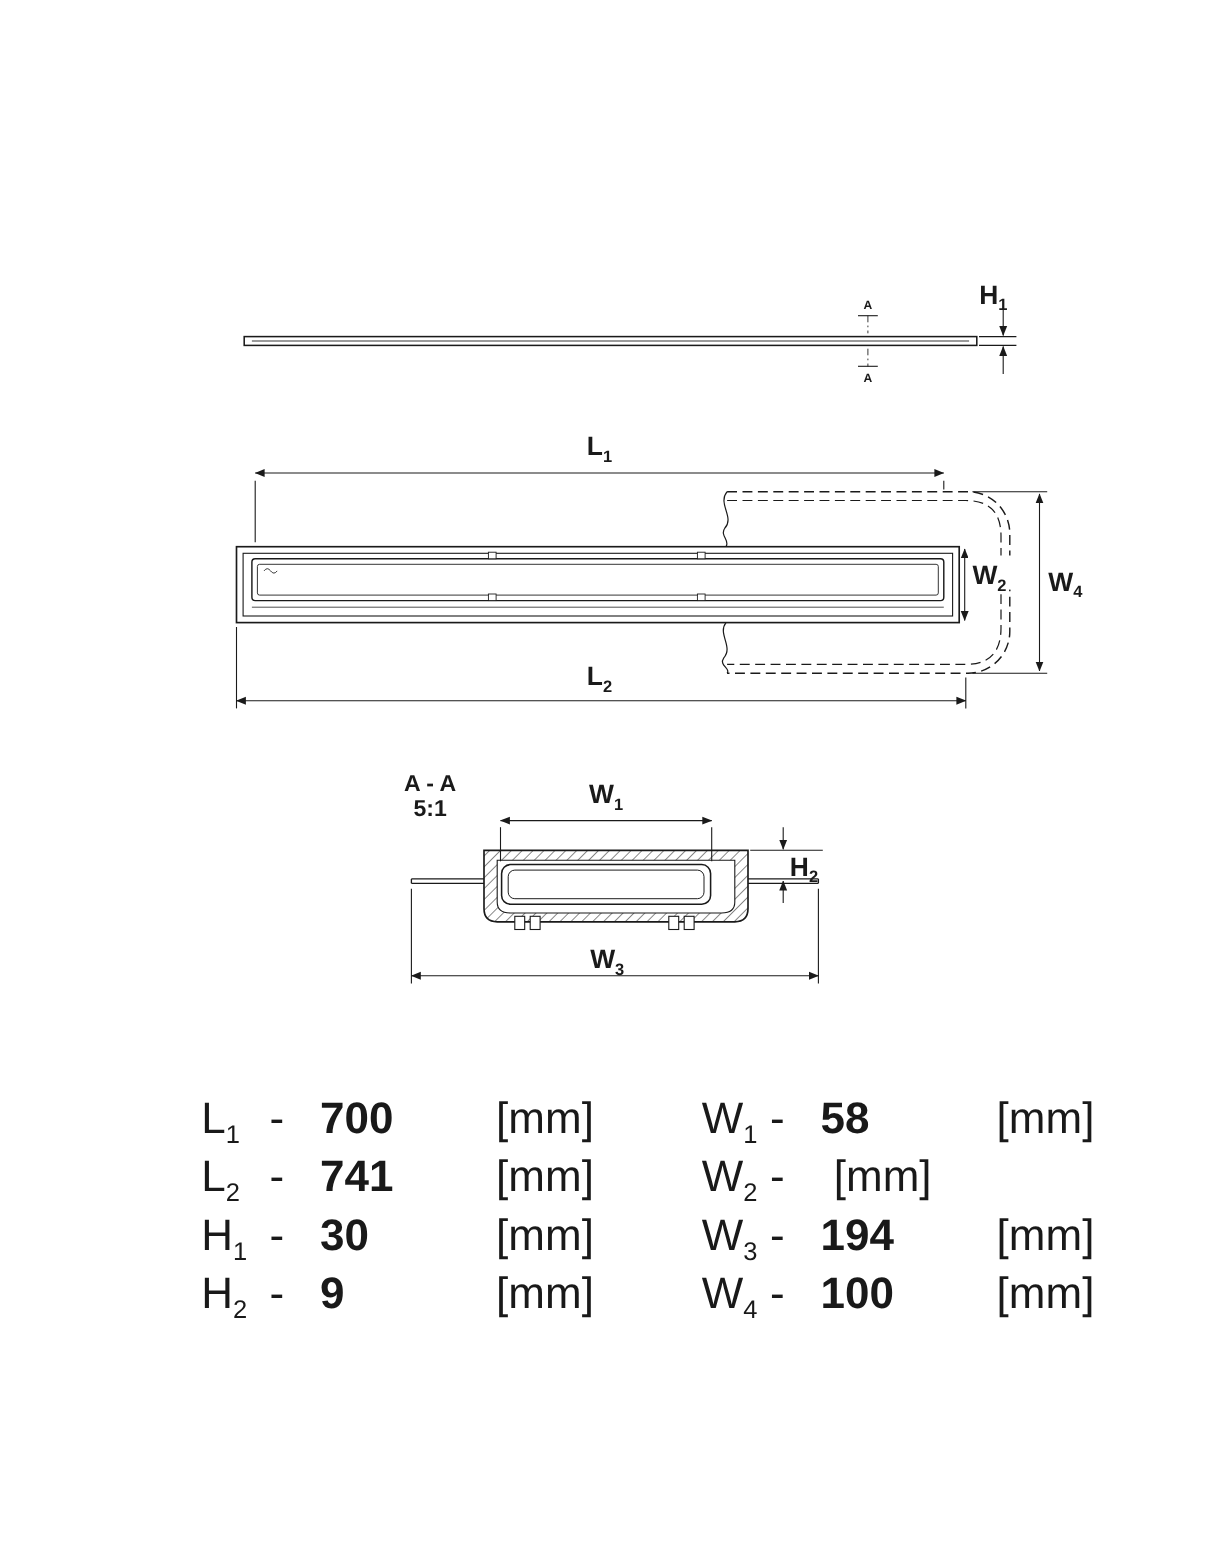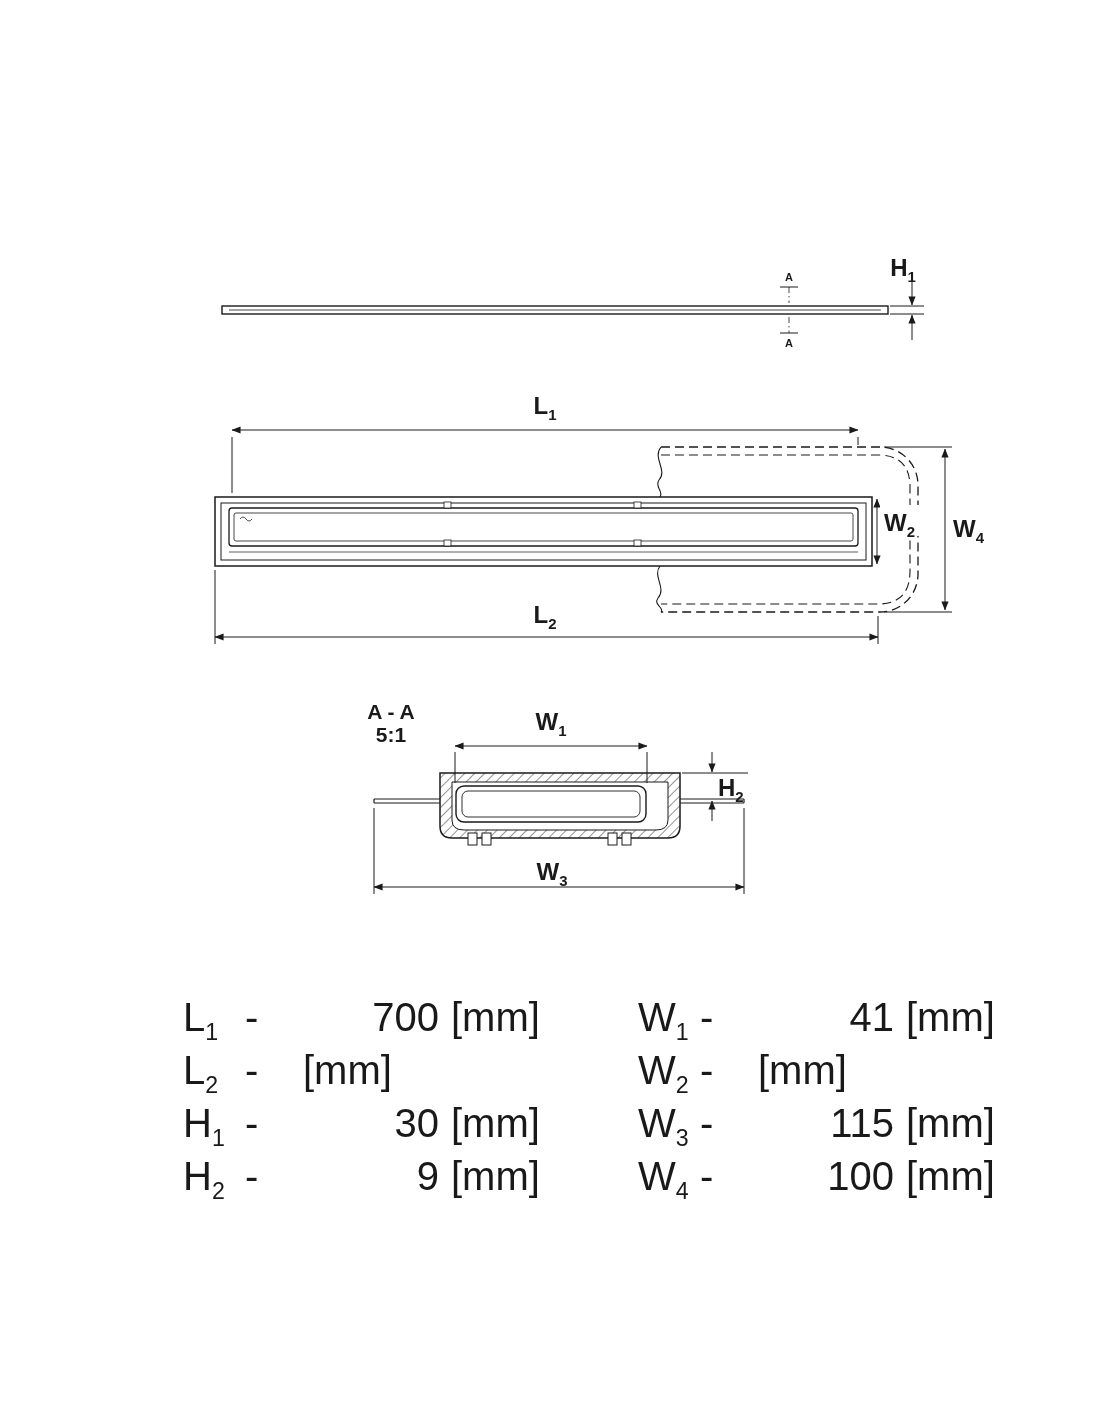--- a/index.html
+++ b/index.html
@@ -13,21 +13,21 @@
   .tinyA{font-size:11px;font-weight:700;}
   .dims{position:absolute;top:995px;left:0;width:1100px;}
   .dim-col{position:absolute;top:0;}
   .dim-col.left{left:183px;}
   .dim-col.right{left:638px;}
   .dim-row{display:grid;grid-template-columns:62px 46px 148px auto;align-items:baseline;
            height:53px;font-size:40px;color:#191919;}
   .dim-row .lbl{white-space:nowrap;}
   .dim-row .lbl sub{font-size:0.58em;}
   .dim-row .dash{text-align:left;}
-  .dim-row .val{text-align:right;}
+  .dim-row .val{text-align:left;font-weight:bold;}
   .dim-row .unit{padding-left:12px;}
 </style>
 </head>
 <body>
 
 <div class="page">
 
 <svg width="1100" height="960" viewBox="0 0 1100 960">
   <defs>
     <marker id="arr" viewBox="0 0 10 10" refX="9.5" refY="5" markerWidth="9" markerHeight="9" orient="auto-start-reverse">
@@ -181,20 +181,21 @@
 
     <div class="dim-row">
       <span class="lbl"><span>L</span><sub>1</sub></span>
       <span class="dash">-</span>
       <span class="val">700</span>
       <span class="unit">[mm]</span>
     </div>
     <div class="dim-row">
       <span class="lbl"><span>L</span><sub>2</sub></span>
       <span class="dash">-</span>
+      <span class="val">741</span>
       <span class="unit">[mm]</span>
     </div>
     <div class="dim-row">
       <span class="lbl"><span>H</span><sub>1</sub></span>
       <span class="dash">-</span>
       <span class="val">30</span>
       <span class="unit">[mm]</span>
     </div>
     <div class="dim-row">
       <span class="lbl"><span>H</span><sub>2</sub></span>
@@ -202,32 +203,32 @@
       <span class="val">9</span>
       <span class="unit">[mm]</span>
     </div>
 
   </div>
   <div class="dim-col right">
 
     <div class="dim-row">
       <span class="lbl"><span>W</span><sub>1</sub></span>
       <span class="dash">-</span>
-      <span class="val">41</span>
+      <span class="val">58</span>
       <span class="unit">[mm]</span>
     </div>
     <div class="dim-row">
       <span class="lbl"><span>W</span><sub>2</sub></span>
       <span class="dash">-</span>
       <span class="unit">[mm]</span>
     </div>
     <div class="dim-row">
       <span class="lbl"><span>W</span><sub>3</sub></span>
       <span class="dash">-</span>
-      <span class="val">115</span>
+      <span class="val">194</span>
       <span class="unit">[mm]</span>
     </div>
     <div class="dim-row">
       <span class="lbl"><span>W</span><sub>4</sub></span>
       <span class="dash">-</span>
       <span class="val">100</span>
       <span class="unit">[mm]</span>
     </div>
 
   </div>

